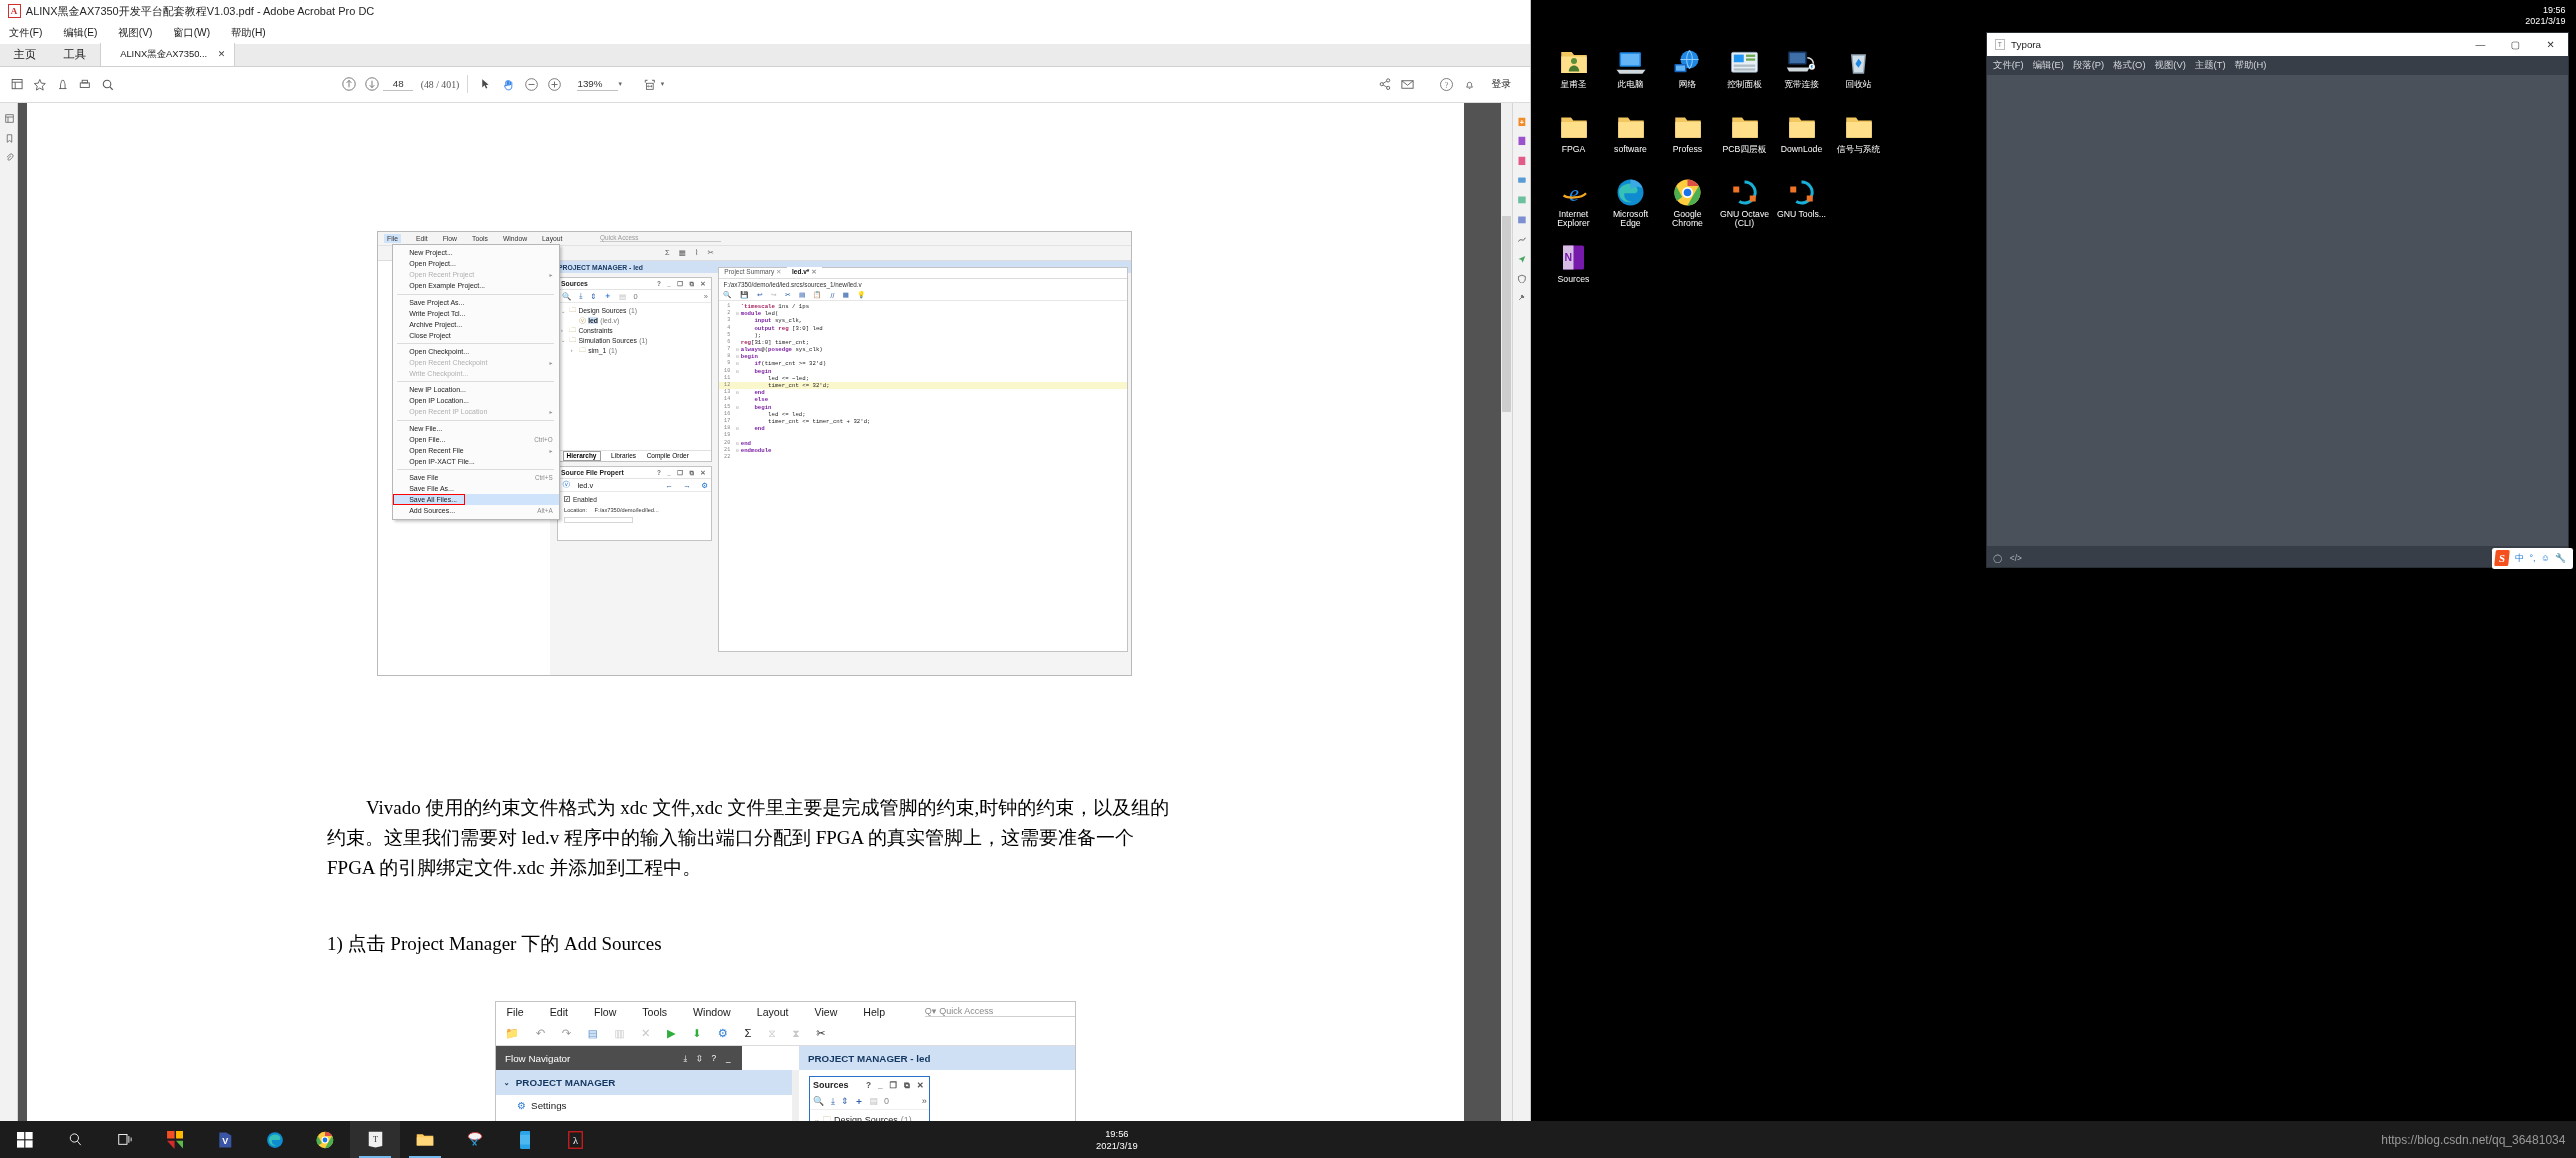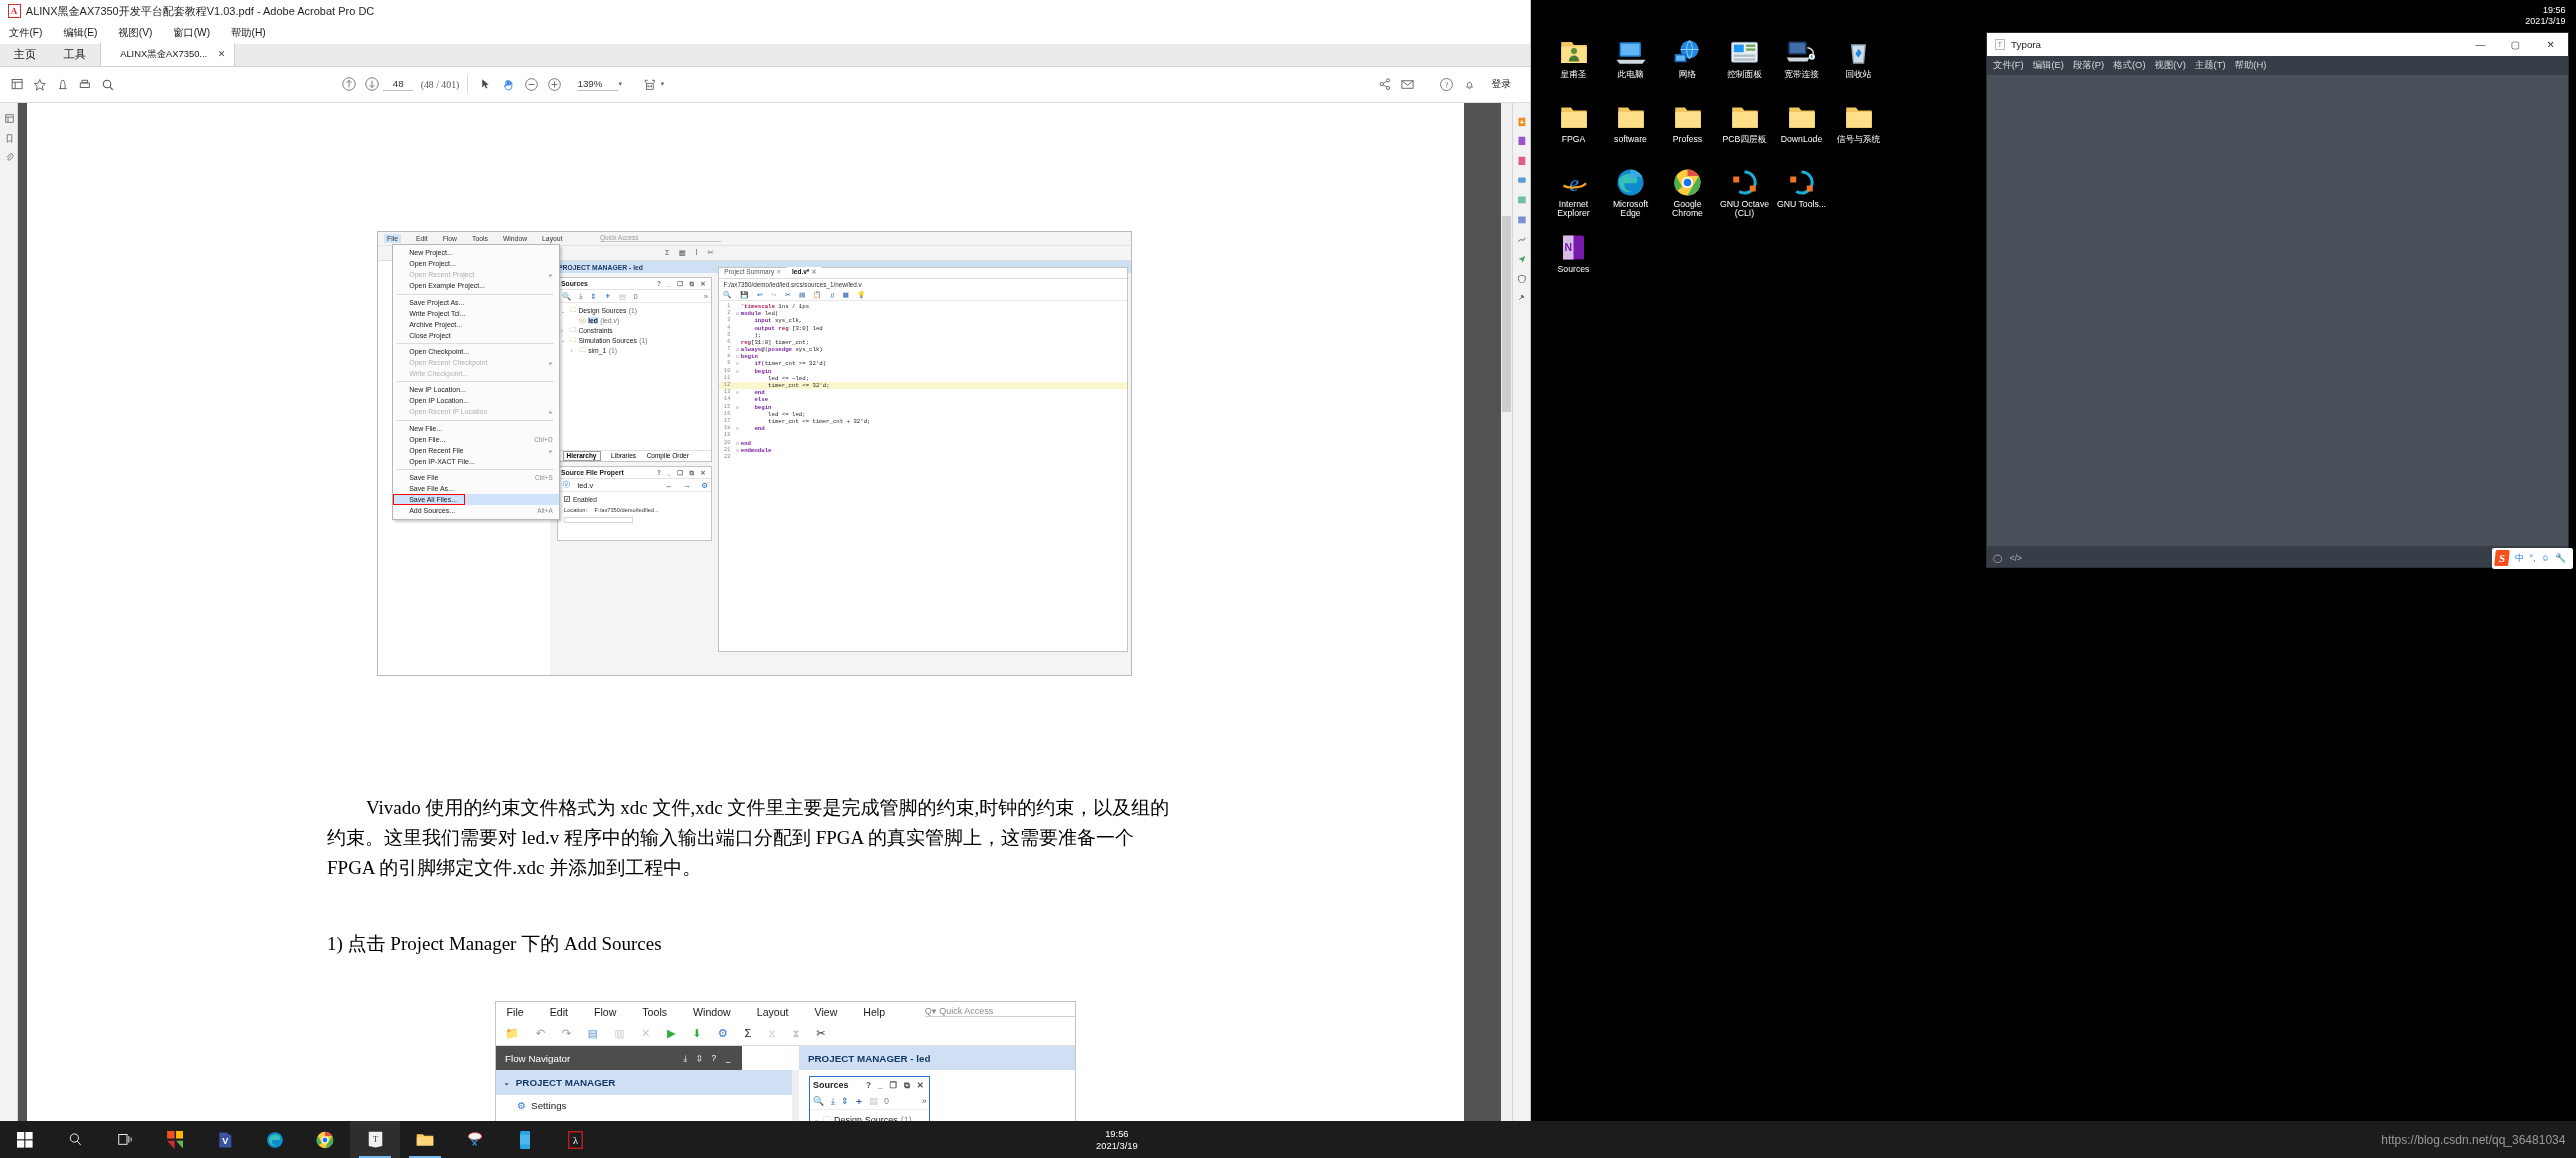--- a/index.html
+++ b/index.html
@@ -113,21 +113,21 @@
   .v2-pmrow { position:absolute; left:0; top:68px; width:296px; height:25px; background:#cfe0f5; display:flex; align-items:center; gap:6px; padding-left:7.5px; font-size:9.8px; font-weight:bold; color:#12365f;}
   .v2-settings { position:absolute; left:21px; top:98px; font-size:9.8px; color:#1a1a1a; display:flex; align-items:center; gap:5.3px;}
   .v2-addsrc { position:absolute; left:36px; top:122px; border:1.9px solid #ff0000; padding:2.3px 7.5px; font-size:9.8px; color:#111; background:#fff;}
   .v2-scroll { position:absolute; left:296px; top:68px; width:6.8px; bottom:0; background:#efefef;}
   .v2-srcpanel { position:absolute; left:313px; top:74px; width:121px; bottom:0; border:1.5px solid #2a6fc9; background:#fff;}
   .v2-sp-title{height:16.6px;display:flex;align-items:center;justify-content:space-between;padding:0 3px;font-size:9px;font-weight:bold;color:#222;}
   .v2-sp-tools{height:16.6px;display:flex;align-items:center;gap:6px;padding-left:3.8px;color:#2a5caa;font-size:9px;border-bottom:0.8px solid #eee;}
   .v2-tree{font-size:9px;padding:3px 0 0 3.8px;color:#1a1a1a;}
 
   
-  .dk-grid { position:absolute; left:1545px; top:33px; width:438px;text-decoration:underline; }
+  .dk-grid { position:absolute; left:1545px; top:43px; width:438px;text-decoration:underline; }
   .dk-row { display:flex; }
   .dk-icon { width:57px; height:65px; display:flex; flex-direction:column; align-items:center; padding-top:4.5px; }
   .dk-glyph { width:33px; height:30px; display:flex; align-items:center; justify-content:center;}
   .dk-label { color:#fff; font-size:8.7px; text-align:center; line-height:9.4px; margin-top:2.3px; width:56px;
       text-shadow:0 0.8px 1.5px rgba(0,0,0,.9); overflow:hidden;}
 
   
   #typora { position:absolute; left:1986px; top:32px; width:583px; height:536px; background:#383e47; border:0.8px solid #2a2f36;}
   .ty-title { height:22.6px; background:#ffffff; display:flex; align-items:center; padding-left:7.5px; }
   .ty-title .t-ico { width:10.6px;height:10.6px;border:0.8px solid #bbb; font-size:6.8px; color:#777; text-align:center; line-height:9.8px; margin-right:6px;}

